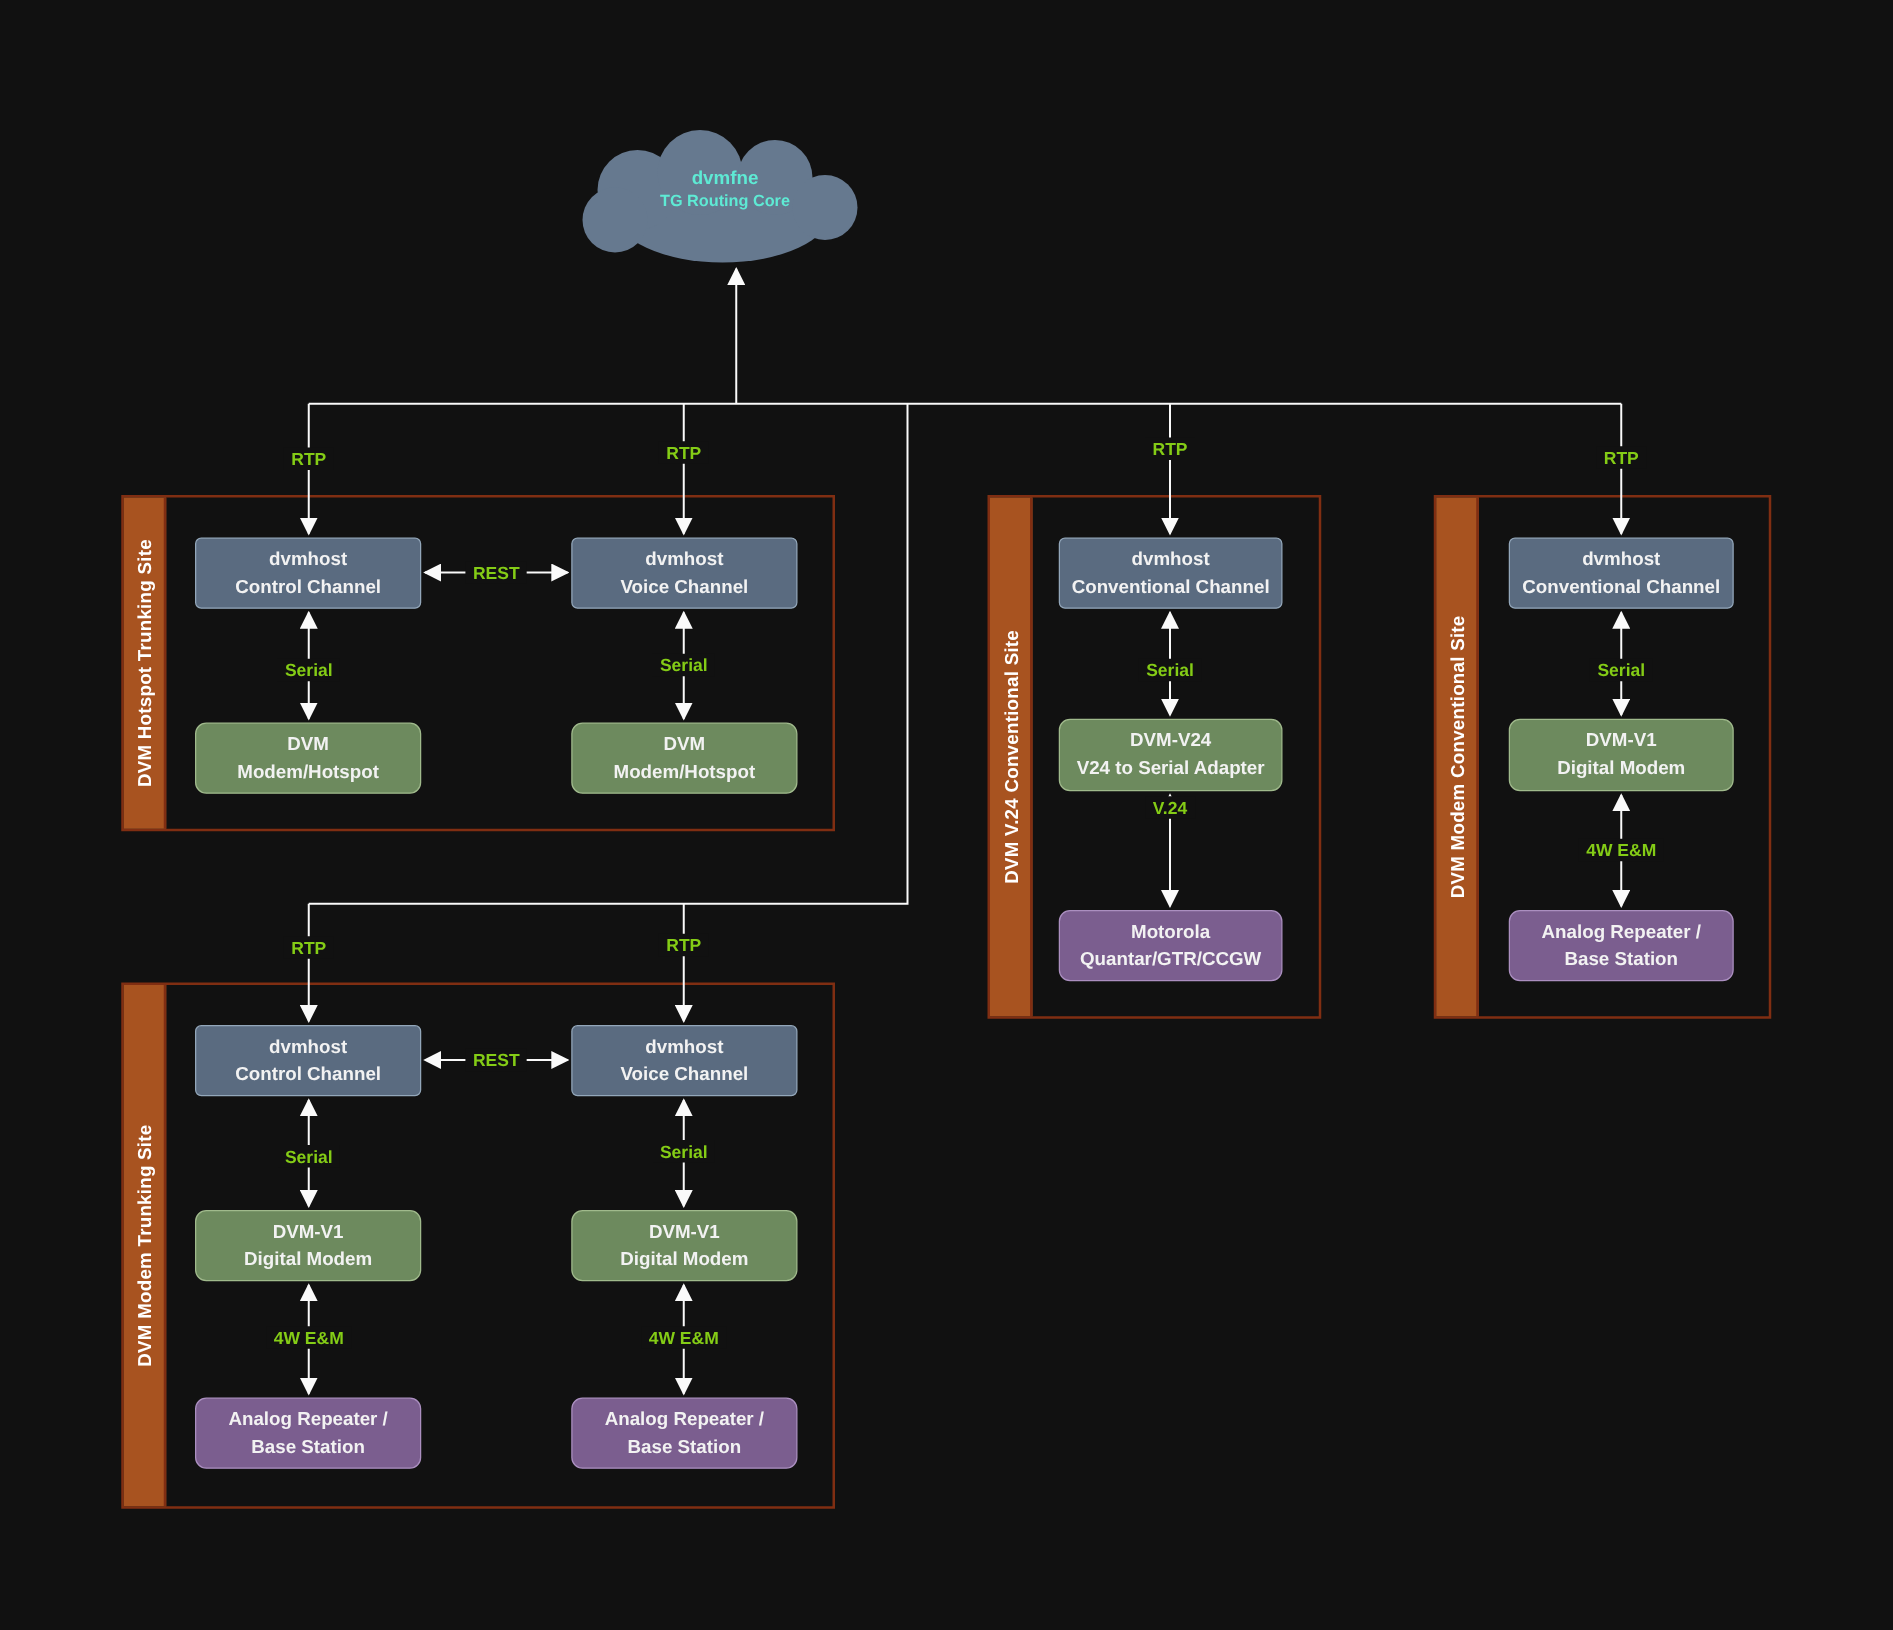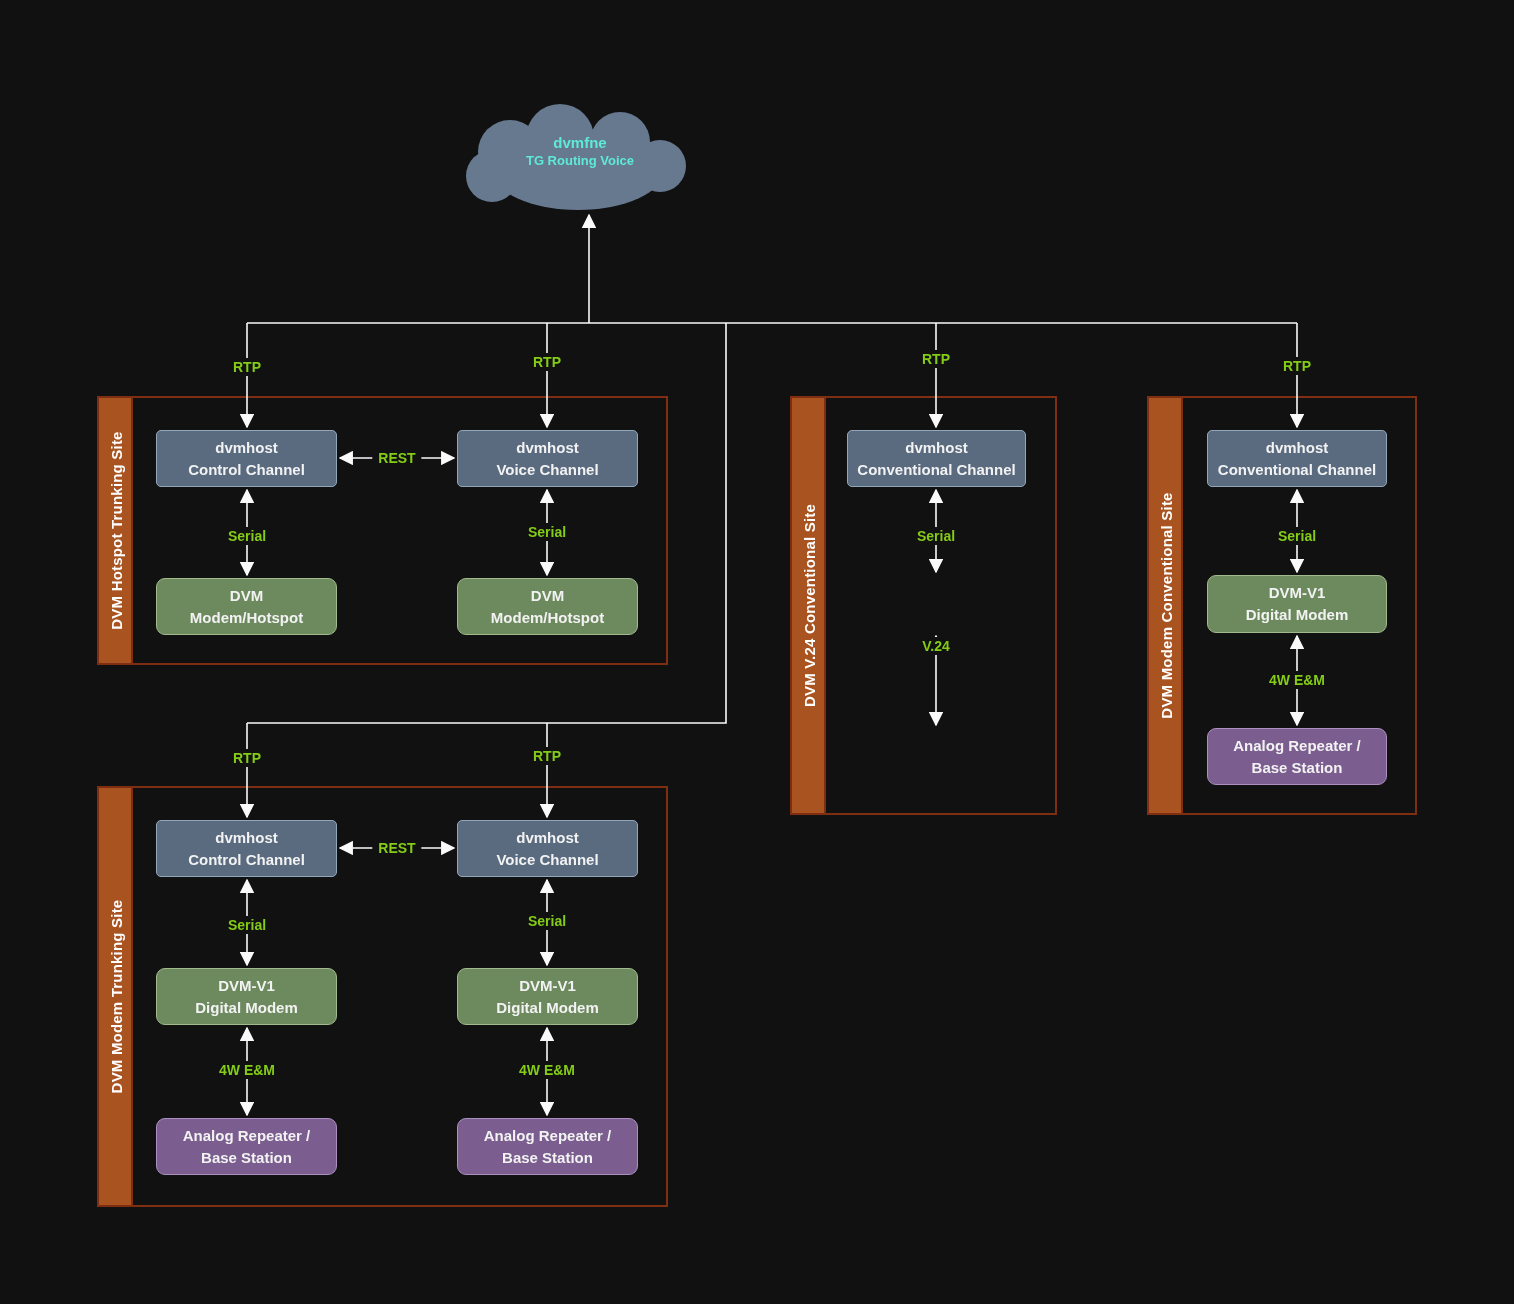--- a/index.html
+++ b/index.html
@@ -114,21 +114,21 @@
       <line x1="936" y1="490" x2="936" y2="572" marker-start="url(#arw)" marker-end="url(#arw)"></line>
       <line x1="936" y1="636" x2="936" y2="725" marker-start="url(#arw)" marker-end="url(#arw)"></line>
 
       <line x1="1297" y1="490" x2="1297" y2="572" marker-start="url(#arw)" marker-end="url(#arw)"></line>
       <line x1="1297" y1="636" x2="1297" y2="725" marker-start="url(#arw)" marker-end="url(#arw)"></line>
     </g>
   </svg>
 
   <div class="cloud-text">
     <div class="cloud-title">dvmfne</div>
-    <div class="cloud-sub">TG Routing Voice</div>
+    <div class="cloud-sub">TG Routing Core</div>
   </div>
 
   <div class="node host" style="left:156px; top:430px; width:181px; height:57px;">
     <span>dvmhost</span>
     <span>Control Channel</span>
   </div>
   <div class="node host" style="left:457px; top:430px; width:181px; height:57px;">
     <span>dvmhost</span>
     <span>Voice Channel</span>
   </div>
@@ -162,20 +162,28 @@
     <span>Base Station</span>
   </div>
   <div class="node radio" style="left:457px; top:1118px; width:181px; height:57px;">
     <span>Analog Repeater /</span>
     <span>Base Station</span>
   </div>
 
   <div class="node host" style="left:847px; top:430px; width:179px; height:57px;">
     <span>dvmhost</span>
     <span>Conventional Channel</span>
+  </div>
+  <div class="node modem" style="left:847px; top:575px; width:179px; height:58px;">
+    <span>DVM-V24</span>
+    <span>V24 to Serial Adapter</span>
+  </div>
+  <div class="node radio" style="left:847px; top:728px; width:179px; height:57px;">
+    <span>Motorola</span>
+    <span>Quantar/GTR/CCGW</span>
   </div>
 
   <div class="node host" style="left:1207px; top:430px; width:180px; height:57px;">
     <span>dvmhost</span>
     <span>Conventional Channel</span>
   </div>
   <div class="node modem" style="left:1207px; top:575px; width:180px; height:58px;">
     <span>DVM-V1</span>
     <span>Digital Modem</span>
   </div>

